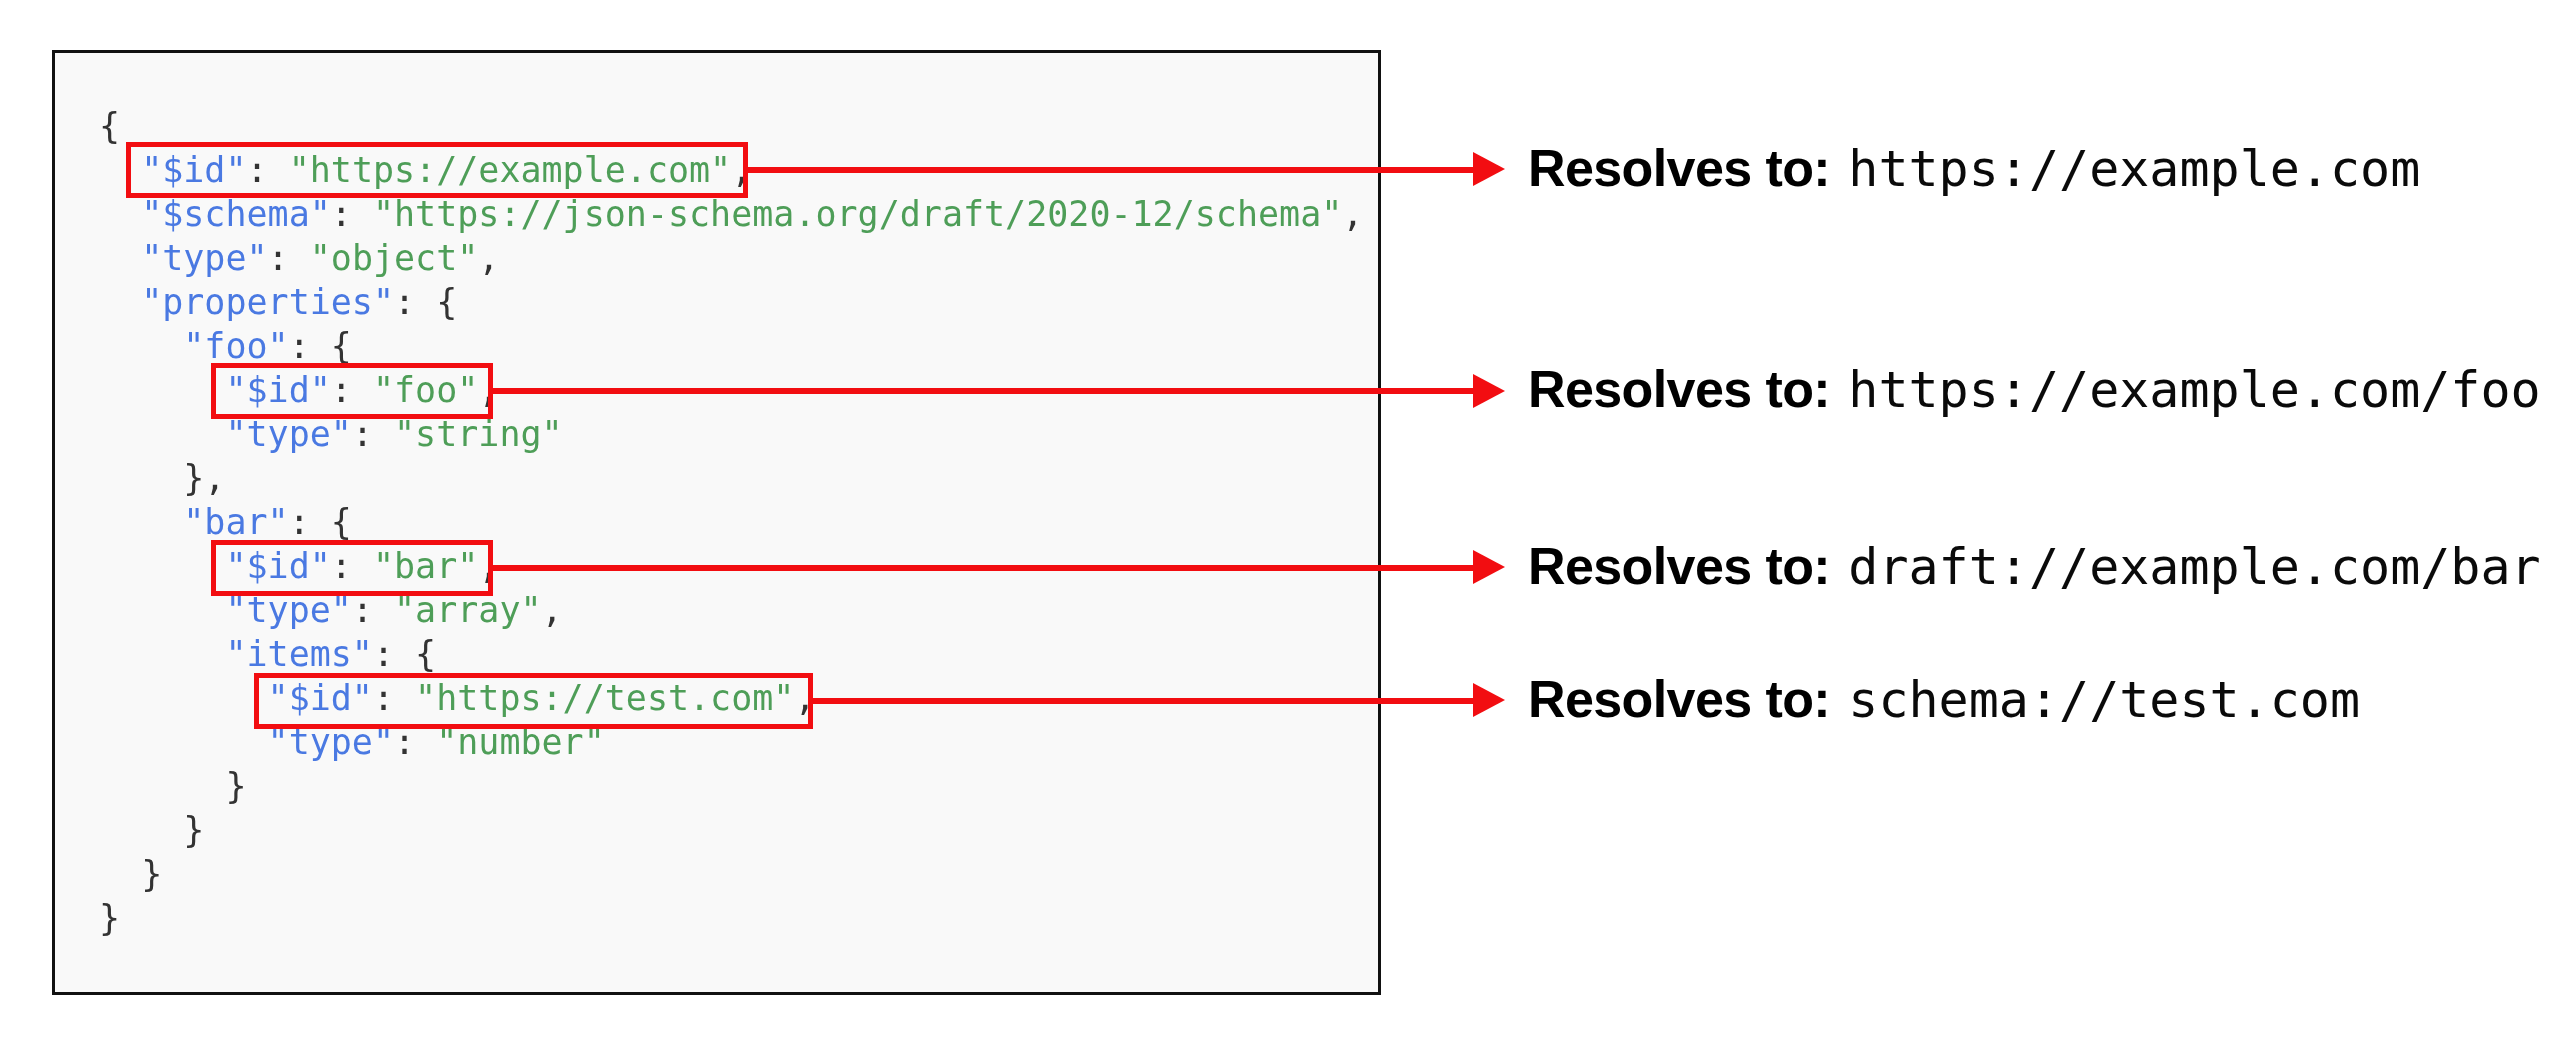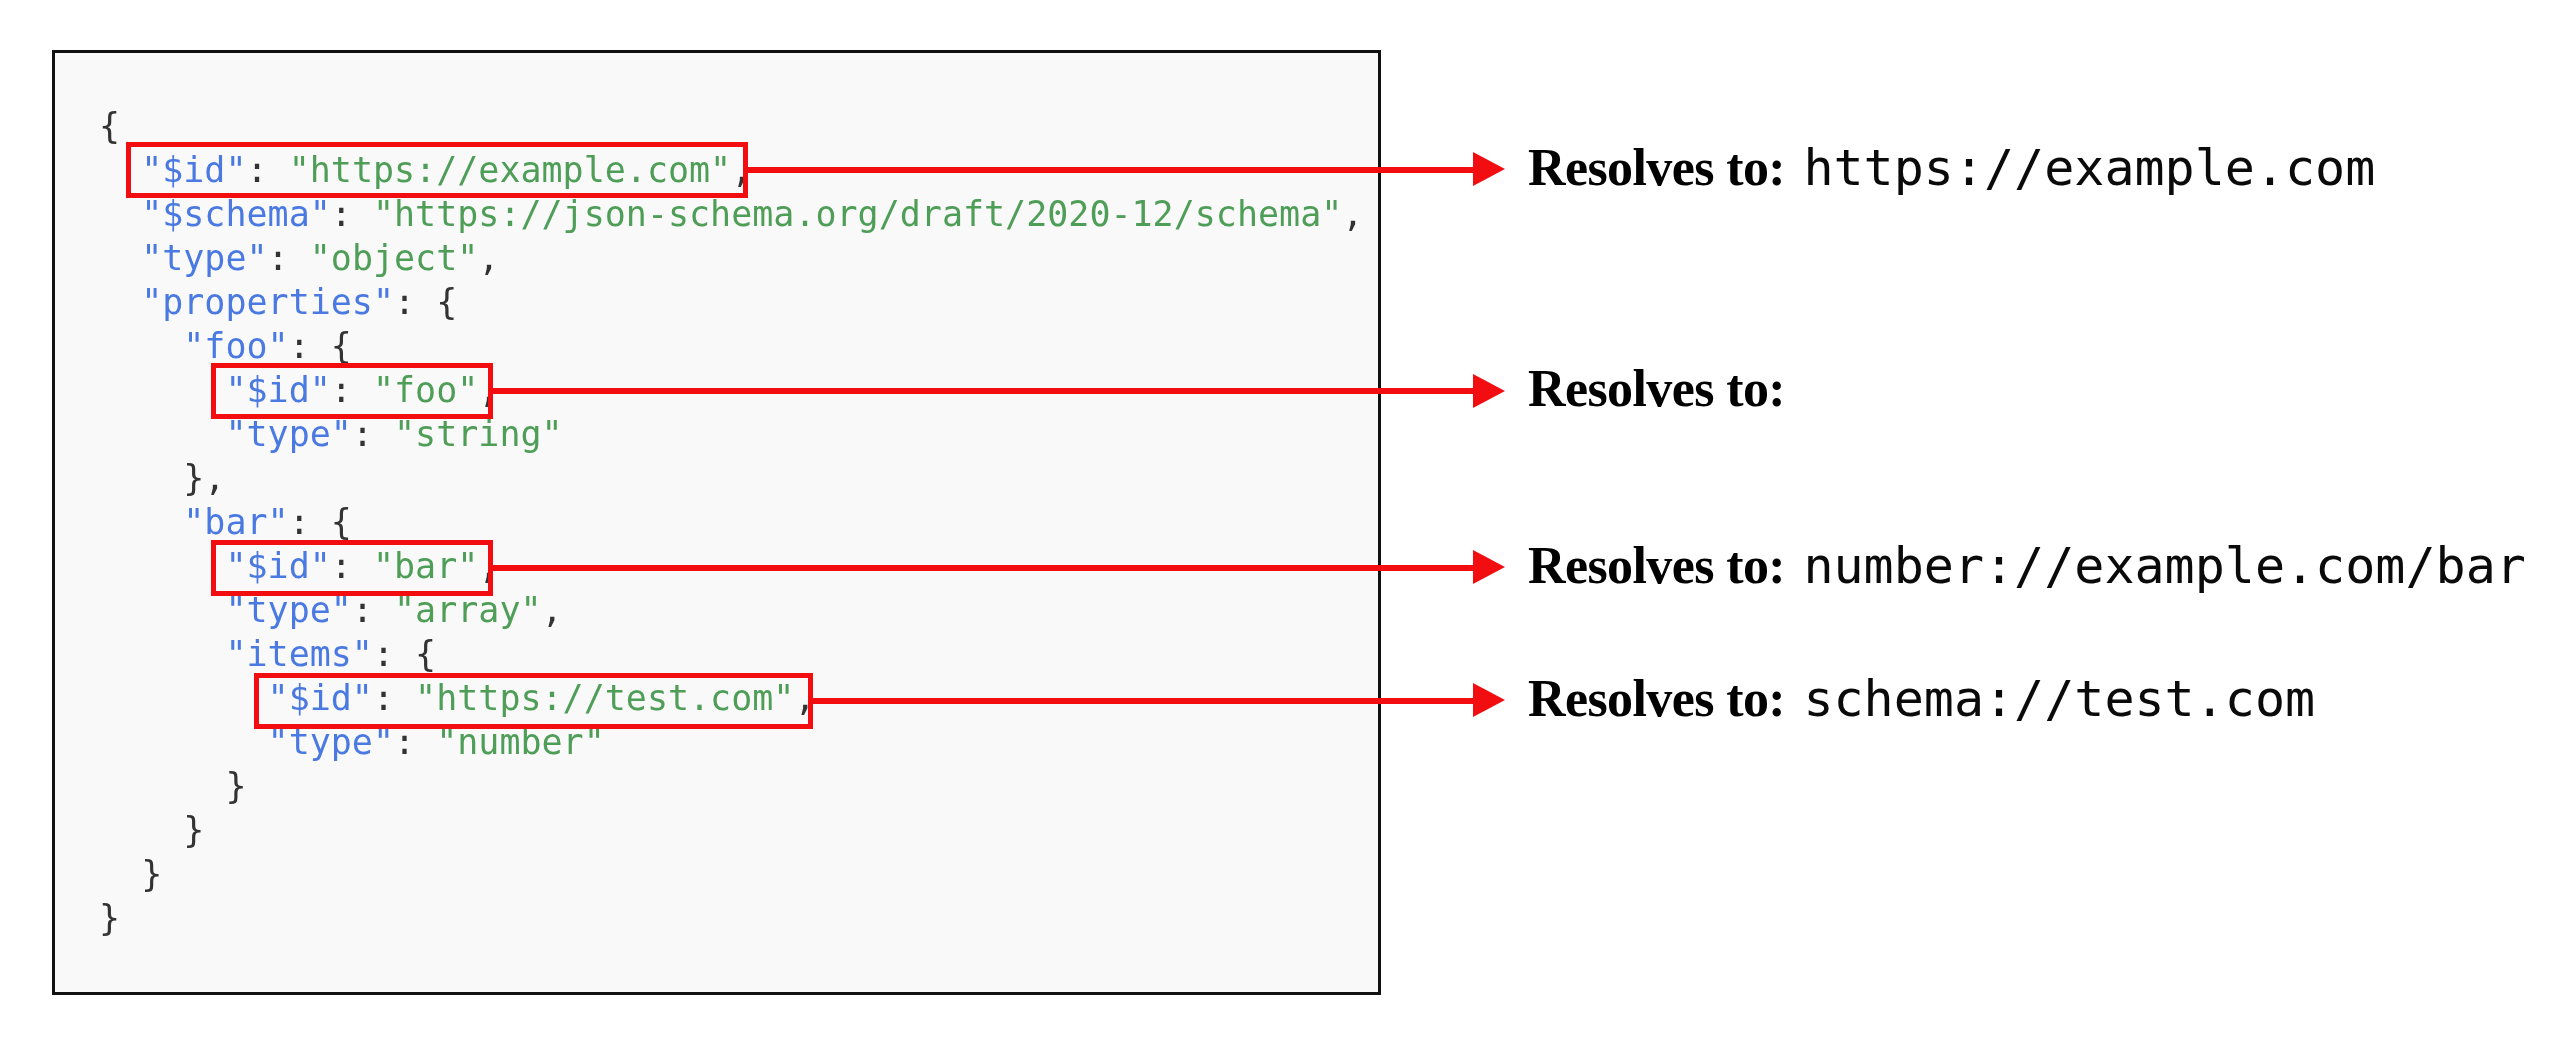--- a/index.html
+++ b/index.html
@@ -33,21 +33,21 @@
     border-left:32px solid var(--red,#f20d11);
     border-top:17.7px solid transparent;
     border-bottom:17.7px solid transparent;
   }
 
   .ann{
     position:absolute;display:flex;align-items:baseline;
     transform:translateY(-54%);white-space:nowrap;
   }
   .ann-label{
-    font-family:Liberation Serif, serif;font-weight:700;
+    font-family:Liberation Sans, sans-serif;font-weight:700;
     font-size:52px;color:#000000;margin-right:18.3px;letter-spacing:-0.6px;
   }
   .ann-value{
     font-family:"DejaVu Sans Mono",monospace;
     font-size:50px;color:#0a0a0a;
   }
 </style>
 </head>
 <body style="--red: #f20d11; --key: #4a79e2; --str: #4e9e58; --punct: #333333; --panel-bg: #f9f9f9; --panel-border: #111111;">
 
@@ -60,27 +60,28 @@
       <div class="arrow-head" style="left: 1473px; top: 152px;"></div>
       <div class="ann" style="left: 1528px; top: 170px;">
         <span class="ann-label">Resolves to:</span>
         <span class="ann-value">https://example.com</span>
       </div>
       <div class="hlbox" style="left: 211px; top: 363px; width: 282px; height: 56px;"></div>
       <div class="arrow-line" style="left: 492px; top: 388px; width: 985px;"></div>
       <div class="arrow-head" style="left: 1473px; top: 374px;"></div>
       <div class="ann" style="left: 1528px; top: 391px;">
         <span class="ann-label">Resolves to:</span>
+        <span class="ann-value">https://example.com/foo</span>
       </div>
       <div class="hlbox" style="left: 211px; top: 540px; width: 282px; height: 56px;"></div>
       <div class="arrow-line" style="left: 492px; top: 565px; width: 985px;"></div>
       <div class="arrow-head" style="left: 1473px; top: 550px;"></div>
       <div class="ann" style="left: 1528px; top: 568px;">
         <span class="ann-label">Resolves to:</span>
-        <span class="ann-value">number://example.com/bar</span>
+        <span class="ann-value">draft://example.com/bar</span>
       </div>
       <div class="hlbox" style="left: 254px; top: 673px; width: 559px; height: 56px;"></div>
       <div class="arrow-line" style="left: 811px; top: 698px; width: 665px;"></div>
       <div class="arrow-head" style="left: 1473px; top: 683px;"></div>
       <div class="ann" style="left: 1528px; top: 701px;">
         <span class="ann-label">Resolves to:</span>
         <span class="ann-value">schema://test.com</span>
       </div>
     </div>
 </div>

